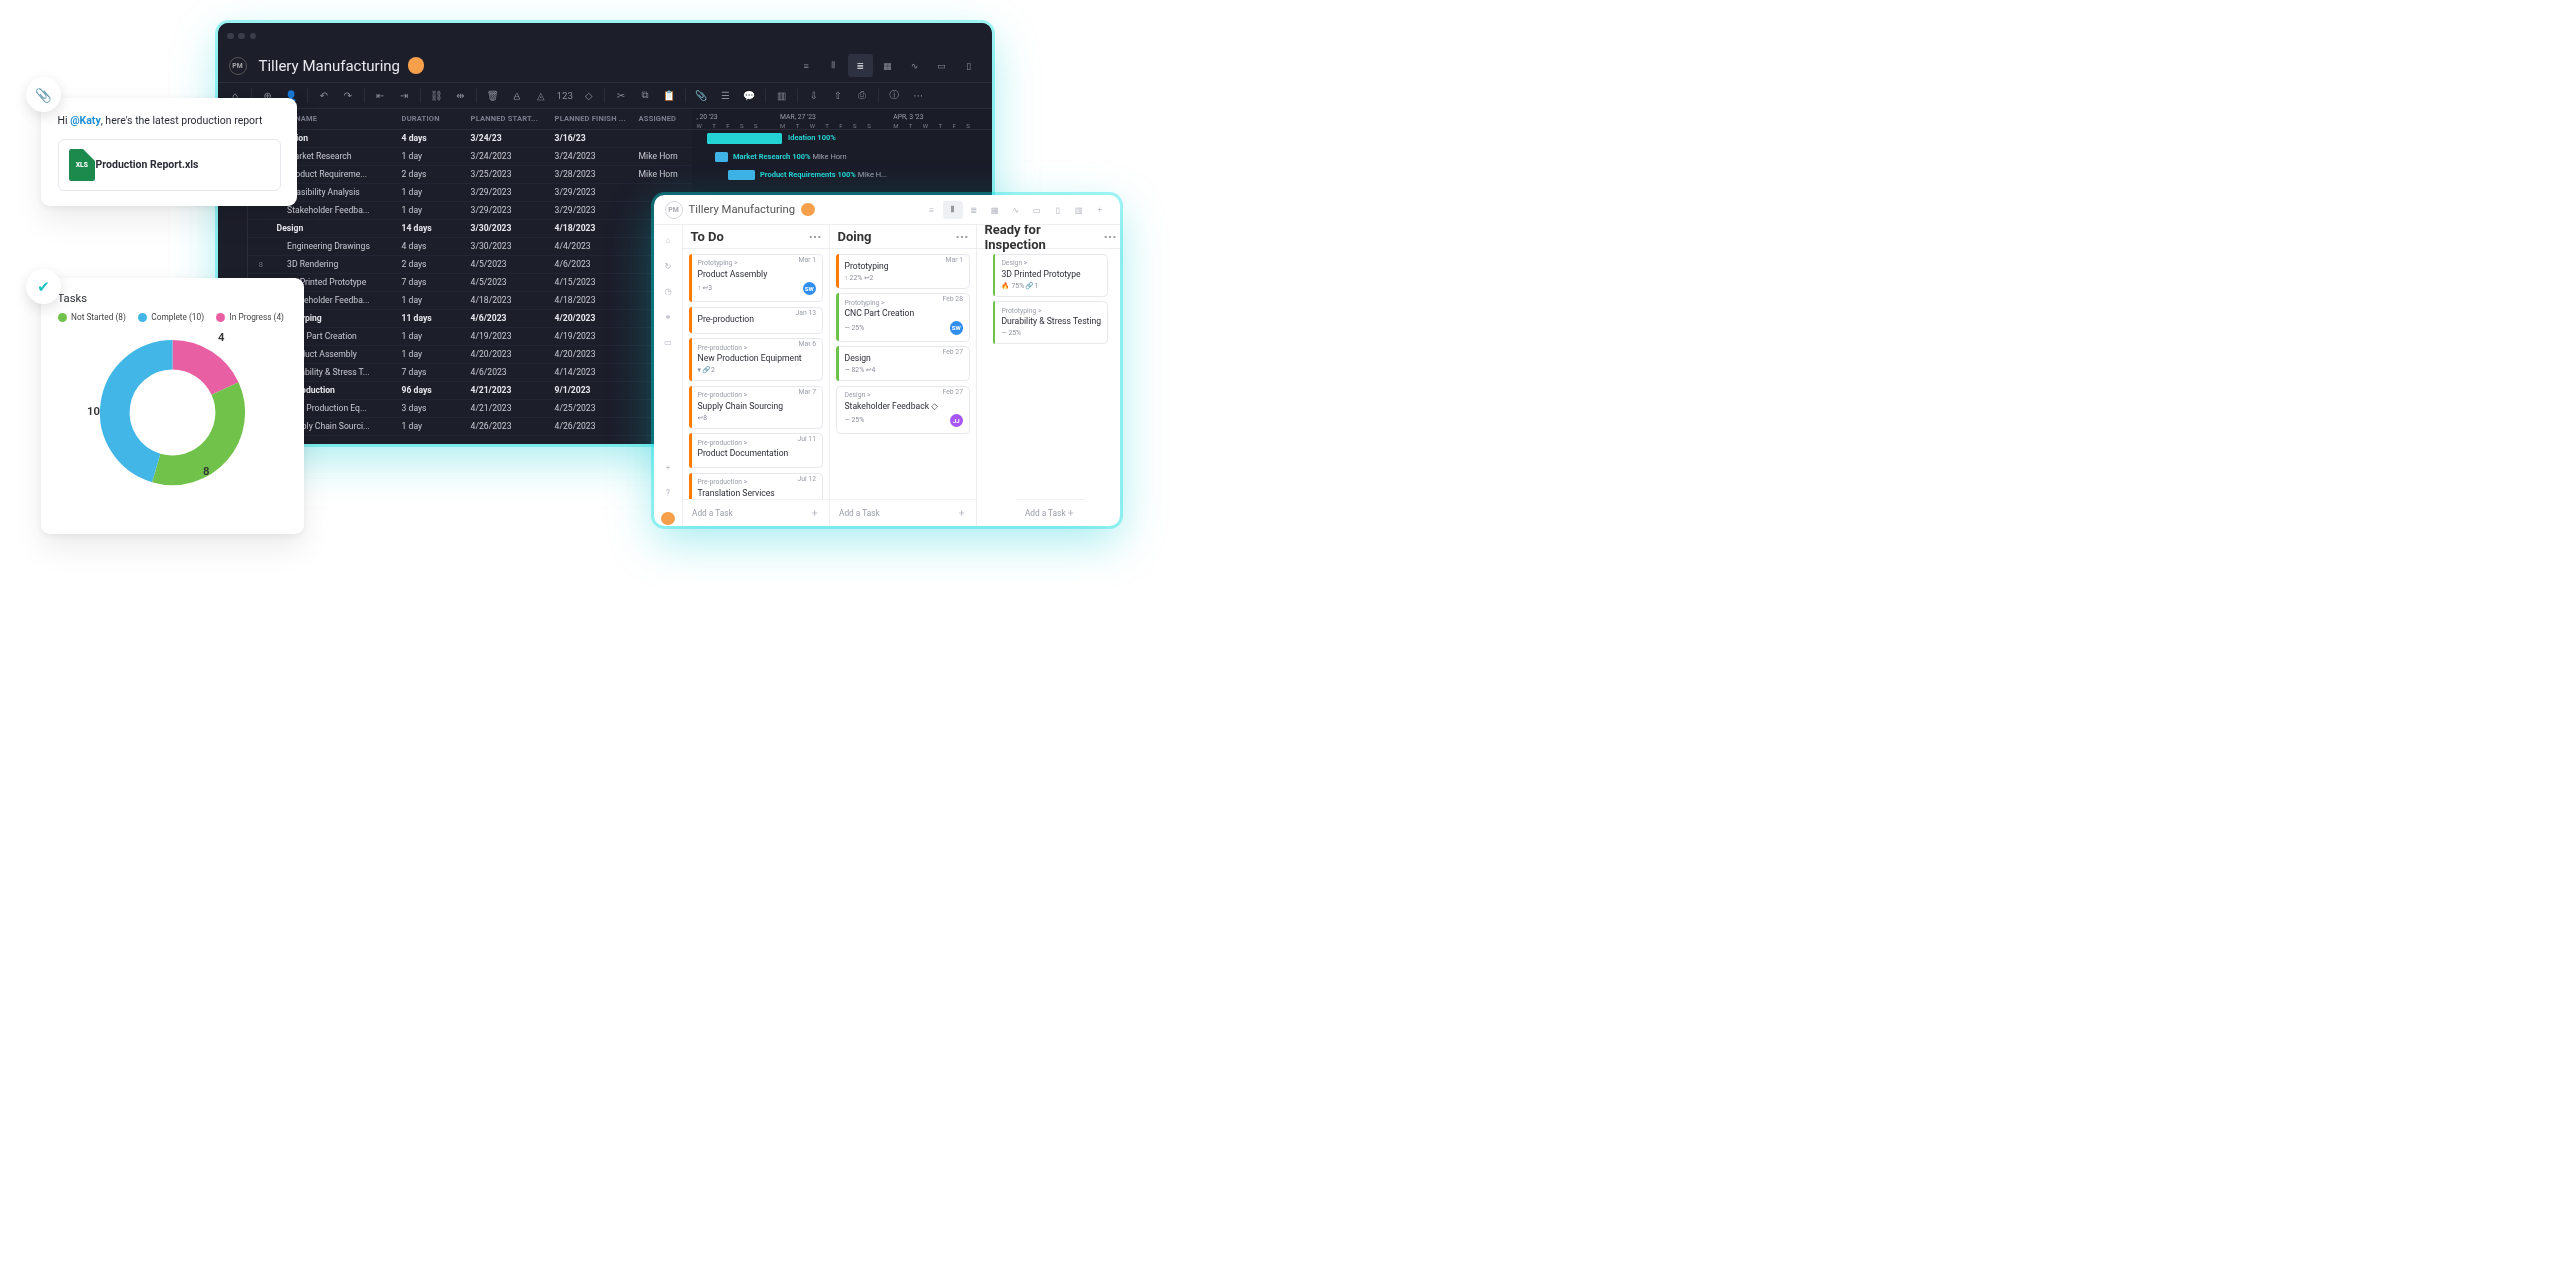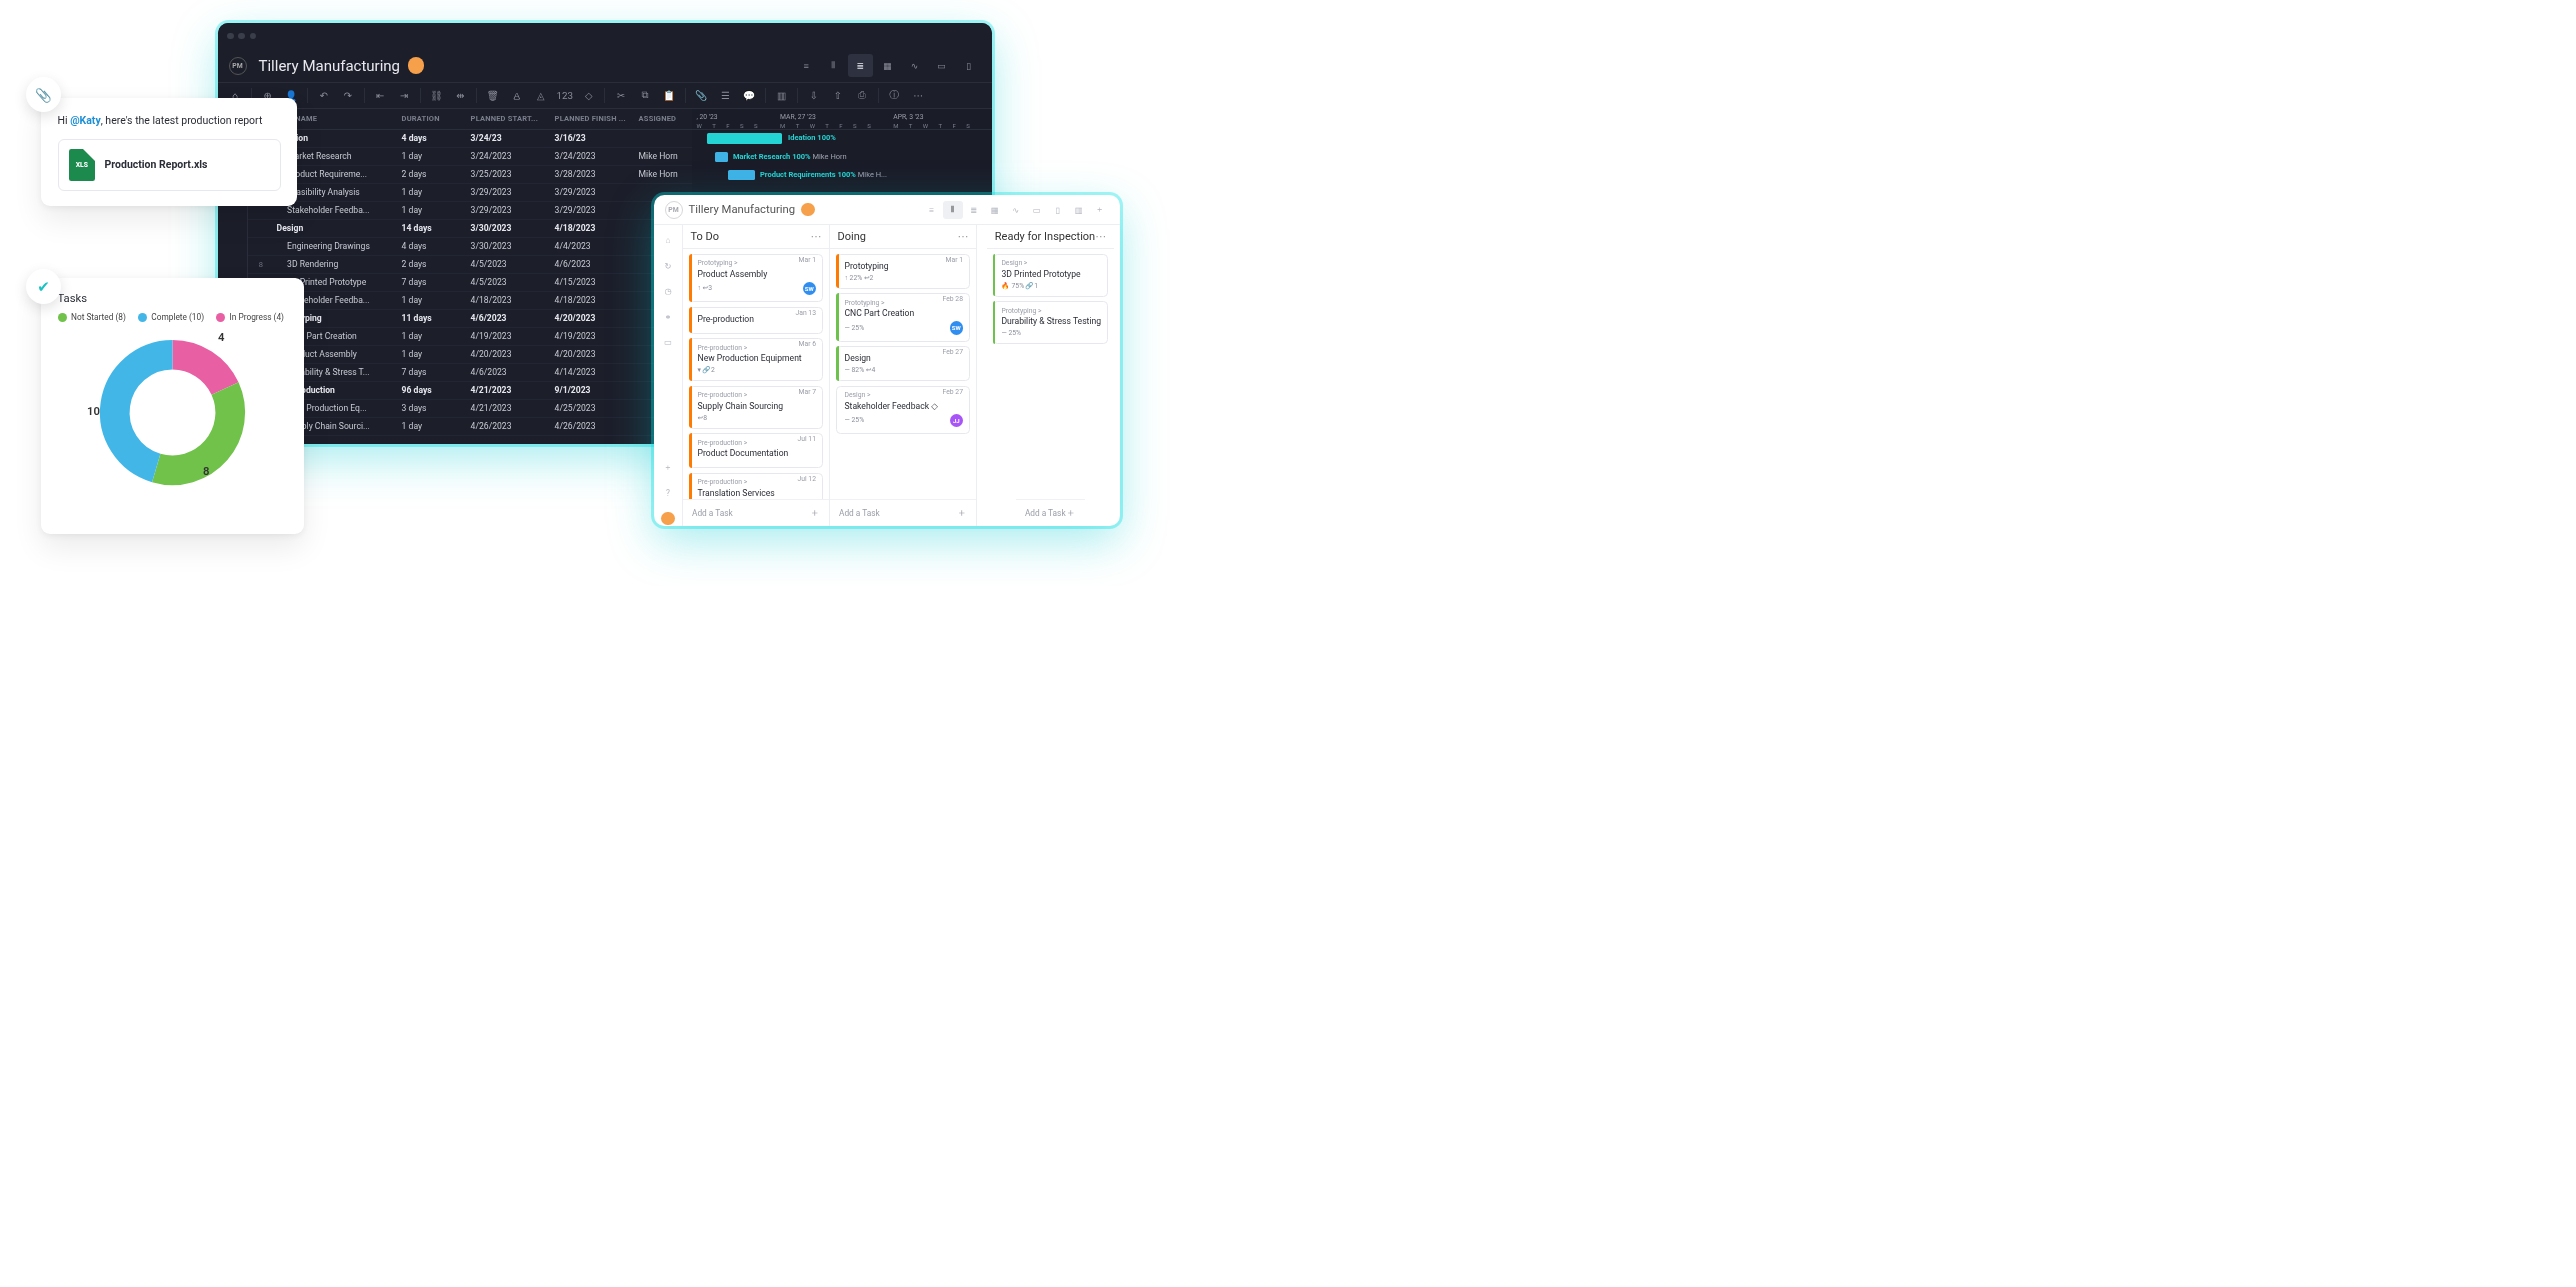--- a/index.html
+++ b/index.html
@@ -72,21 +72,21 @@
   .lview .lv{ width:19.5px;height:18px;display:flex;align-items:center;justify-content:center;color:#b4b6c0;border-radius:3px;cursor:pointer;}
   .lview .lv.active{ background:#eef0f4;color:#444;}
 
   .light-body{ display:flex; height:calc(100% - 30px);}
   .lrail{ width:29px; border-right:0.8px solid #edeef2; display:flex; flex-direction:column; align-items:center; padding-top:7.5px; gap:10.5px;}
   .lrail .lri{ width:15px;height:15px;color:#b4b6c0;display:flex;align-items:center;justify-content:center;cursor:pointer;}
   .lrail .spacer{ flex:1;}
   .board{ flex:1; display:flex; overflow:hidden;}
   .col{ width:147px; flex:0 0 147px; border-right:0.8px solid #edeef2; display:flex; flex-direction:column;}
   .col:last-child{ border-right:none;align-items:center;}
-  .colhead{ height:24px; display:flex;align-items:center; padding:0 7.5px; font-weight:400; font-size:11px; color:#333; border-bottom:0.8px solid #edeef2;}
+  .colhead{ height:24px; display:flex;align-items:center; padding:0 7.5px; font-weight:700; font-size:13px; color:#333; border-bottom:0.8px solid #edeef2;}
   .colhead .dots{ margin-left:auto; color:#9a9a9a; cursor:pointer;}
   .cards{ flex:1; overflow-y:auto; padding:4.5px 6px; display:flex; flex-direction:column; gap:4.5px;}
   .card{ border:0.8px solid #e7e8ee; border-radius:4.5px; padding:4.5px 6px 6px 7.5px; position:relative;}
   .card .stripe{ position:absolute; left:-0.8px; top:-0.8px; bottom:-0.8px; width:2.3px; border-radius:4.5px 0 0 4.5px;}
   .stripe.orange{ background:#ff7a00;}
   .stripe.green{ background:#6cc24a;}
   .card .crumb{ font-size:6.8px; color:#9a9da8;}
   .card .ctitle{ font-size:8.6px; color:#2b2d36; margin:1.5px 0 3px;}
   .card .date{ position:absolute; top:1px; right:6px; font-size:6.8px; color:#9a9da8;}
   .meta{ display:flex; align-items:center; gap:4.5px; font-size:6.8px; color:#8b8e9a;}
@@ -98,21 +98,21 @@
 
   
   .comment-card{
     position:absolute; top:98px; left:41px; width:256px;
     background:#fff; border-radius:9px; box-shadow:0 13.5px 30px rgba(0,0,0,.08), 0 1.5px 6px rgba(0,0,0,.06);
     padding:15px 16.5px;
   }
   .comment-bubble{ position:absolute; top:-21px; left:-15px; width:35px;height:35px;border-radius:50%;background:#fff;box-shadow:0 4.5px 13.5px rgba(0,0,0,.12);display:flex;align-items:center;justify-content:center;color:#19c3c3;font-size:13.5px;}
   .comment-text{ font-size:10.5px; color:#2b2d36; line-height:1.45;}
   .mention{ color:#1e8fd6; font-weight:700;}
-  .file-attach{ margin-top:10.5px; border:0.8px solid #e7e8ee; border-radius:6px; padding:9px 10.5px; display:flex; align-items:center; gap:10px;}
+  .file-attach{ margin-top:10.5px; border:0.8px solid #e7e8ee; border-radius:6px; padding:9px 10.5px; display:flex; align-items:center; gap:1px;}
   .xls{ width:25.6px;height:32px;background:#1b8a4c;border-radius:2.3px;display:flex;align-items:center;justify-content:center;color:#fff;font-size:6.8px;font-weight:800;position:relative;}
   .xls::after{ content:""; position:absolute; top:0; right:0; border-width:6px; border-style:solid; border-color:#fff #fff transparent transparent;}
   .file-name{ font-size:10.5px; font-weight:700; color:#2b2d36;}
 
   
   .tasks-card{
     position:absolute; top:278px; left:41px; width:263px; height:256px;
     background:#fff; border-radius:9px; box-shadow:0 13.5px 30px rgba(0,0,0,.08),0 1.5px 6px rgba(0,0,0,.06);
     padding:13.5px 16.5px;
   }

